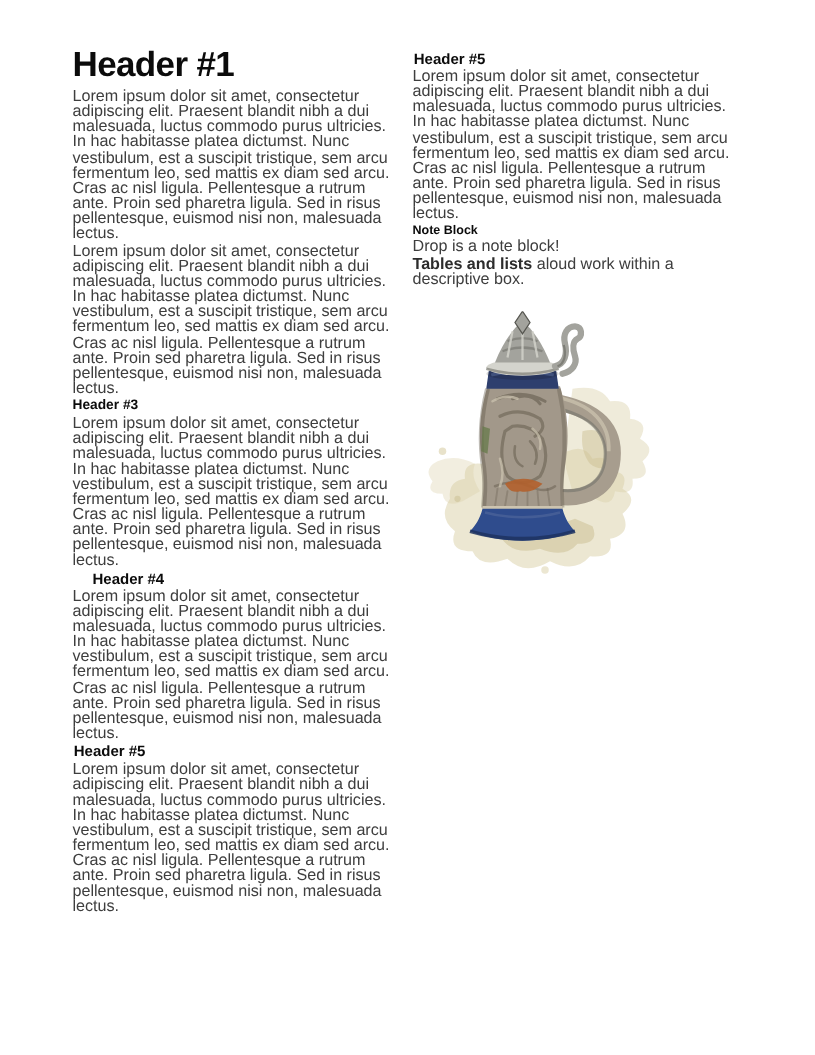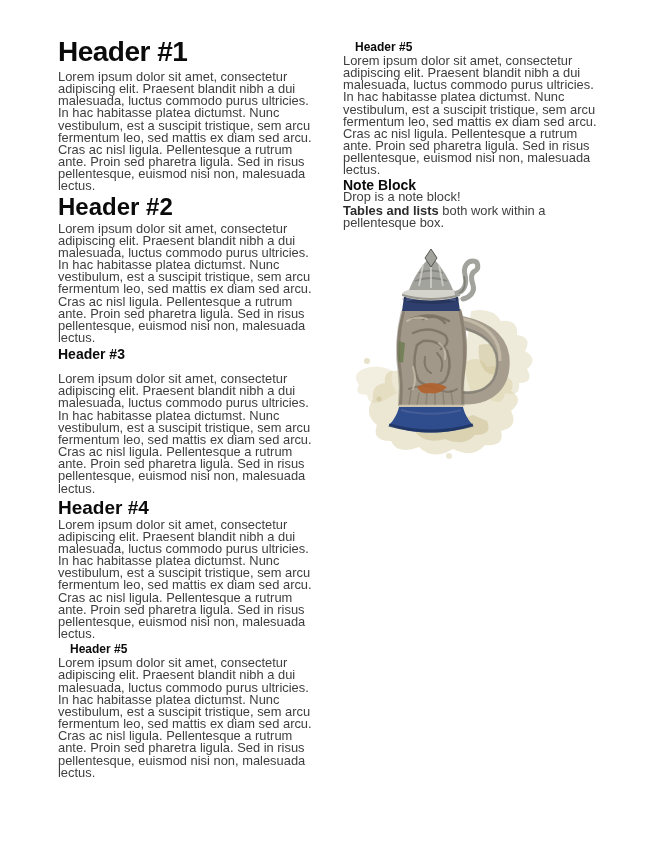--- a/index.html
+++ b/index.html
@@ -8,75 +8,74 @@
     background:#ffffff;
     font-family:"Liberation Sans",sans-serif;
     color:#3e3e3e;
     overflow:hidden;
   }
   .page{
     box-sizing:border-box;
     width:652px;height:844px;
     padding:38px 0 0 58px;
   }
-  .cols{display:flex;gap:27px;}
+  .cols{display:flex;gap:14px;}
   .col{width:258px;flex:0 0 258px;}
   h1,h2,h3,h4,h5{color:#0b0b0b;font-weight:700;margin:0;line-height:1;}
   h1{font-size:28px;letter-spacing:-0.5px;margin:0 0 5px;}
   h2{font-size:24px;margin:2px 0 4px;}
-  h3{font-size:14px;margin:3px 0 12px;}
-  h4{font-size:19px;margin:3px 0 2px;}
-  h5{font-size:12px;margin:3px 12px 2px;}
+  h3{font-size:11px;margin:3px 0 2px;}
+  h4{font-size:12px;margin:3px 16px 2px;}
+  h5{font-size:12px;margin:3px 1px 2px;}
   p.body{
     font-size:12.9px;
     line-height:12.15px;
     margin:0 0 2px;
   }
   .note-label{
-    font-size:14px;
+    font-size:10px;
     font-weight:700;
     color:#0b0b0b;
     line-height:12.15px;
     margin:1px 0 0;
   }
   .inline-bold{font-weight:700;color:#2c2c2c;text-align:right;}
   figure.illustration{margin:20px 0 0 10px;width:190px;height:212px;}
   svg{display:block;}
 </style>
 </head>
 <body>
 
 <div class="page">
   <div class="cols">
 
     <div class="col">
       <h1>Header #1</h1>
       <p class="body">Lorem ipsum dolor sit amet, consectetur adipiscing elit. Praesent blandit nibh a dui malesuada, luctus commodo purus ultricies. In hac habitasse platea dictumst. Nunc vestibulum, est a suscipit tristique, sem arcu fermentum leo, sed mattis ex diam sed arcu. Cras ac nisl ligula. Pellentesque a rutrum ante. Proin sed pharetra ligula. Sed in risus pellentesque, euismod nisi non, malesuada lectus.</p>
 
-      <h2>Header #2</h2>
       <p class="body">Lorem ipsum dolor sit amet, consectetur adipiscing elit. Praesent blandit nibh a dui malesuada, luctus commodo purus ultricies. In hac habitasse platea dictumst. Nunc vestibulum, est a suscipit tristique, sem arcu fermentum leo, sed mattis ex diam sed arcu. Cras ac nisl ligula. Pellentesque a rutrum ante. Proin sed pharetra ligula. Sed in risus pellentesque, euismod nisi non, malesuada lectus.</p>
 
       <h3>Header #3</h3>
       <p class="body">Lorem ipsum dolor sit amet, consectetur adipiscing elit. Praesent blandit nibh a dui malesuada, luctus commodo purus ultricies. In hac habitasse platea dictumst. Nunc vestibulum, est a suscipit tristique, sem arcu fermentum leo, sed mattis ex diam sed arcu. Cras ac nisl ligula. Pellentesque a rutrum ante. Proin sed pharetra ligula. Sed in risus pellentesque, euismod nisi non, malesuada lectus.</p>
 
       <h4>Header #4</h4>
       <p class="body">Lorem ipsum dolor sit amet, consectetur adipiscing elit. Praesent blandit nibh a dui malesuada, luctus commodo purus ultricies. In hac habitasse platea dictumst. Nunc vestibulum, est a suscipit tristique, sem arcu fermentum leo, sed mattis ex diam sed arcu. Cras ac nisl ligula. Pellentesque a rutrum ante. Proin sed pharetra ligula. Sed in risus pellentesque, euismod nisi non, malesuada lectus.</p>
 
       <h5>Header #5</h5>
       <p class="body">Lorem ipsum dolor sit amet, consectetur adipiscing elit. Praesent blandit nibh a dui malesuada, luctus commodo purus ultricies. In hac habitasse platea dictumst. Nunc vestibulum, est a suscipit tristique, sem arcu fermentum leo, sed mattis ex diam sed arcu. Cras ac nisl ligula. Pellentesque a rutrum ante. Proin sed pharetra ligula. Sed in risus pellentesque, euismod nisi non, malesuada lectus.</p>
     </div>
 
     <div class="col">
       <h5>Header #5</h5>
       <p class="body">Lorem ipsum dolor sit amet, consectetur adipiscing elit. Praesent blandit nibh a dui malesuada, luctus commodo purus ultricies. In hac habitasse platea dictumst. Nunc vestibulum, est a suscipit tristique, sem arcu fermentum leo, sed mattis ex diam sed arcu. Cras ac nisl ligula. Pellentesque a rutrum ante. Proin sed pharetra ligula. Sed in risus pellentesque, euismod nisi non, malesuada lectus.</p>
 
       <div class="note-label">Note Block</div>
       <p class="body">Drop is a note block!</p>
 
-      <p class="body"><span class="inline-bold">Tables and lists</span><span> both work within a pellentesque box.</span></p>
+      <p class="body"><span class="inline-bold">Tables and lists</span><span> aloud work within a descriptive box.</span></p>
 
       <figure class="illustration">
         <svg width="190" height="212" viewBox="0 0 190 212">
 
           <g>
             <path opacity="0.5" d="M20,150 Q10,165 24,176 Q18,192 38,192 Q44,206 66,198 Q80,212 100,200 Q120,210 132,196 Q152,198 148,182 Q166,178 158,162 Q172,150 158,142 Q164,128 148,128 Q150,114 134,118 Q128,106 114,112 L100,118 Q80,108 68,118 Q52,108 46,122 Q30,120 32,134 Q18,136 20,150 Z" fill="#d9cfa6"></path>
             <path opacity="0.42" d="M118,62 Q140,58 148,72 Q166,70 164,86 Q180,88 172,102 Q186,110 174,120 Q182,134 166,134 Q168,148 152,144 Q150,158 136,150 Q122,156 118,144 L114,130 Q108,110 114,92 Z" fill="#d9cfa6"></path>
             <path opacity="0.35" d="M10,120 Q-2,126 6,136 Q0,146 14,146 Q16,158 30,152 L44,144 Q36,132 40,122 Q24,114 10,120 Z" fill="#d9cfa6"></path>
             <path opacity="0.5" d="M60,180 Q70,196 92,190 Q112,198 122,186 Q140,186 134,172 L120,166 Q96,176 76,170 Z" fill="#c9bd8f"></path>
             <path opacity="0.45" d="M126,96 Q142,92 148,104 Q158,108 152,120 Q142,130 132,122 Q124,112 126,96 Z" fill="#c9bd8f"></path>

